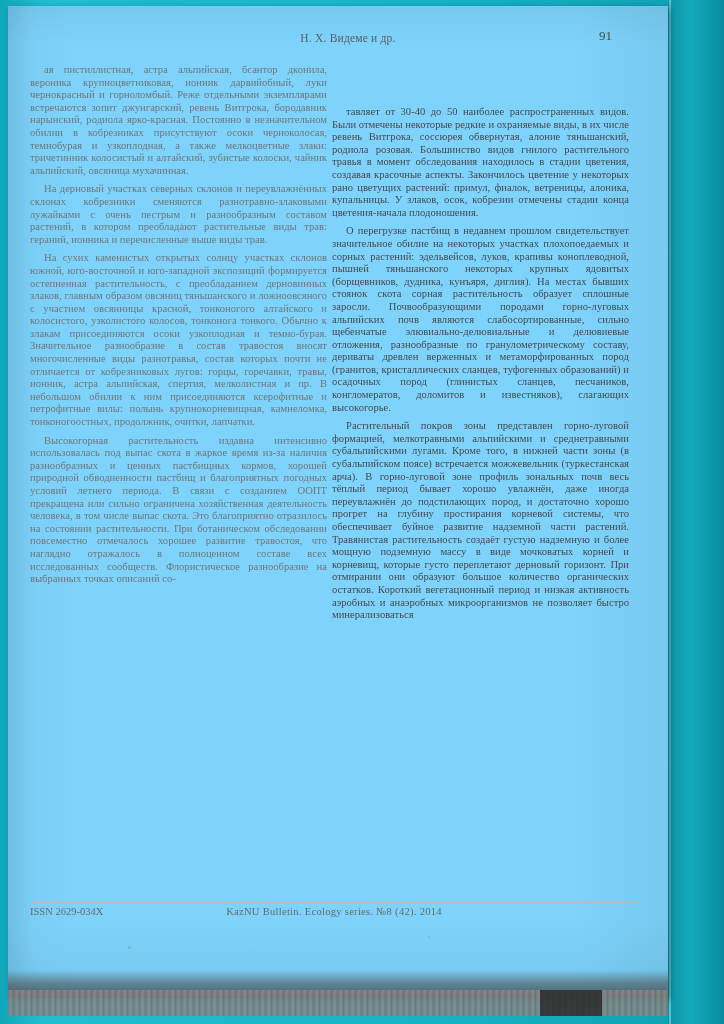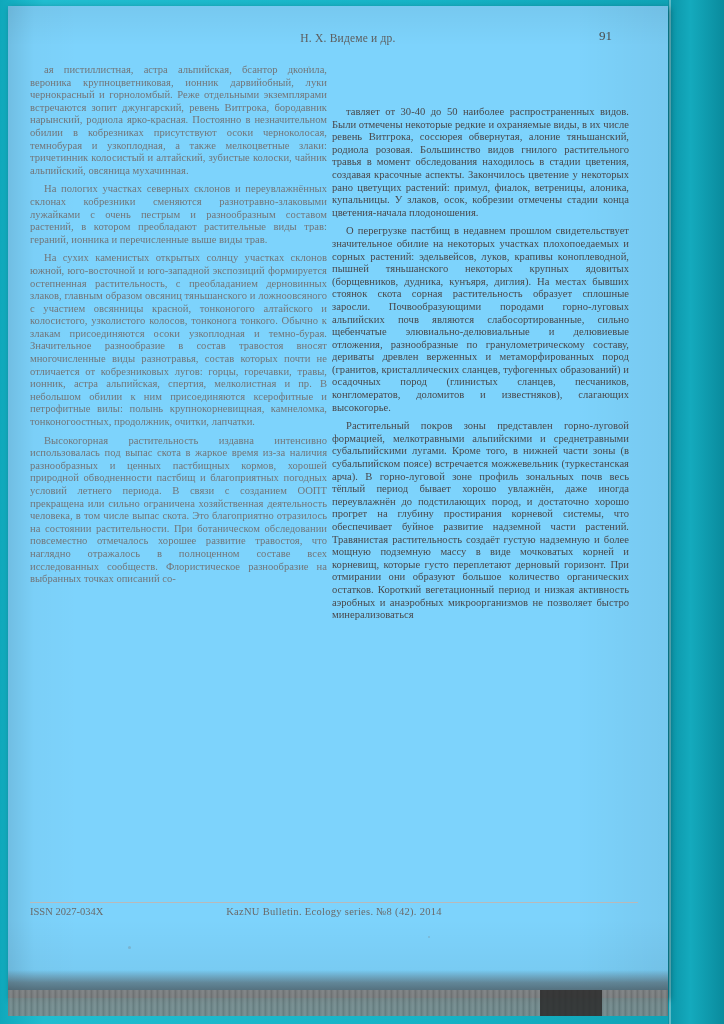--- a/index.html
+++ b/index.html
@@ -200,36 +200,36 @@
 
     <div class="running-head">
       <span class="rh-title">Н. Х. Видеме и др.</span>
     </div>
     <div class="page-number">91</div>
 
     <div class="columns">
 
       <div class="col col-left">
         <p>ая пистиллистная, астра альпийская, бсантор дконила, вероника крупноцветниковая, ионник дарвийобный, луки чернокрасный и горноломбый. Реже отдельными экземплярами встречаются зопит джунгарский, ревень Витгрока, бородавник нарынский, родиола ярко-красная. Постоянно в незначительном обилии в кобрезниках присутствуют осоки черноколосая, темнобурая и узкоплодная, а также мелкоцветные злаки: тричетинник колосистый и алтайский, зубистые колоски, чайник альпийский, овсяница мухачинная.</p>
-        <p>На пологих участках северных склонов и переувлажнённых склонах кобрезники сменяются разнотравно-злаковыми лужайками с очень пестрым и разнообразным составом растений, в котором преобладают растительные виды трав: гераний, ионника и перечисленные выше виды трав.</p>
+        <p>На дерновый участках северных склонов и переувлажнённых склонах кобрезники сменяются разнотравно-злаковыми лужайками с очень пестрым и разнообразным составом растений, в котором преобладают растительные виды трав: гераний, ионника и перечисленные выше виды трав.</p>
         <p>На сухих каменистых открытых солнцу участках склонов южной, юго-восточной и юго-западной экспозиций формируется остепненная растительность, с преобладанием дерновинных злаков, главным образом овсяниц тяньшанского и ложноовсяного с участием овсянницы красной, тонконогого алтайского и колосистого, узколистого колосов, тонконога тонкого. Обычно к злакам присоединяются осоки узкоплодная и темно-бурая. Значительное разнообразие в состав травостоя вносят многочисленные виды разнотравья, состав которых почти не отличается от кобрезниковых лугов: горцы, горечавки, травы, ионник, астра альпийская, спертия, мелколистная и пр. В небольшом обилии к ним присоединяются ксерофитные и петрофитные вилы: полынь крупнокорневищная, камнеломка, тонконогоостных, продолжник, очитки, лапчатки.</p>
         <p>Высокогорная растительность издавна интенсивно использовалась под выпас скота в жаркое время из-за наличия разнообразных и ценных пастбищных кормов, хорошей природной обводненности пастбищ и благоприятных погодных условий летнего периода. В связи с созданием ООПТ прекращена или сильно ограничена хозяйственная деятельность человека, в том числе выпас скота. Это благоприятно отразилось на состоянии растительности. При ботаническом обследовании повсеместно отмечалось хорошее развитие травостоя, что наглядно отражалось в полноценном составе всех исследованных сообществ. Флористическое разнообразие на выбранных точках описаний со-</p>
       </div>
 
       <div class="col col-right">
         <p>тавляет от 30-40 до 50 наиболее распространенных видов. Были отмечены некоторые редкие и охраняемые виды, в их числе ревень Витгрока, соссюрея обвернутая, алоние тяньшанский, родиола розовая. Большинство видов гнилого растительного травья в момент обследования находилось в стадии цветения, создавая красочные аспекты. Закончилось цветение у некоторых рано цветущих растений: примул, фиалок, ветреницы, алоника, купальницы. У злаков, осок, кобрезии отмечены стадии конца цветения-начала плодоношения.</p>
         <p>О перегрузке пастбищ в недавнем прошлом свидетельствует значительное обилие на некоторых участках плохопоедаемых и сорных растений: эдельвейсов, луков, крапивы коноплеводной, пышней тяньшанского некоторых крупных ядовитых (борщевников, дудника, кунъяря, диглия). На местах бывших стоянок скота сорная растительность образует сплошные заросли. Почвообразующими породами горно-луговых альпийских почв являются слабосортированные, сильно щебенчатые элювиально-делювиальные и делювиевые отложения, разнообразные по гранулометрическому составу, дериваты древлен верженных и метаморфированных пород (гранитов, кристаллических сланцев, туфогенных образований) и осадочных пород (глинистых сланцев, песчаников, конгломератов, доломитов и известняков), слагающих высокогорье.</p>
         <p>Растительный покров зоны представлен горно-луговой формацией, мелкотравными альпийскими и среднетравными субальпийскими лугами. Кроме того, в нижней части зоны (в субальпийском поясе) встречается можжевельник (туркестанская арча). В горно-луговой зоне профиль зональных почв весь тёплый период бывает хорошо увлажнён, даже иногда переувлажнён до подстилающих пород, и достаточно хорошо прогрет на глубину простирания корневой системы, что обеспечивает буйное развитие надземной части растений. Травянистая растительность создаёт густую надземную и более мощную подземную массу в виде мочковатых корней и корневищ, которые густо переплетают дерновый горизонт. При отмирании они образуют большое количество органических остатков. Короткий вегетационный период и низкая активность аэробных и анаэробных микроорганизмов не позволяет быстро минерализоваться</p>
       </div>
 
     </div>
 
     <div class="footer-rule"></div>
     <div class="footer">
-      <span class="issn">ISSN 2027-034X</span>
+      <span class="issn">ISSN 2629-034X</span>
       <span class="journal">KazNU Bulletin. Ecology series. №8 (42). 2014</span>
       <span class="issn"></span>
     </div>
 
     <span class="speck" style="left:120px; top:940px; width:3px; height:3px;"></span>
     <span class="speck" style="left:420px; top:930px; width:2px; height:2px;"></span>
     <span class="speck" style="left:300px; top:60px; width:2px; height:2px;"></span>
   </div>
 
   <div class="bottom-shadow"></div>

